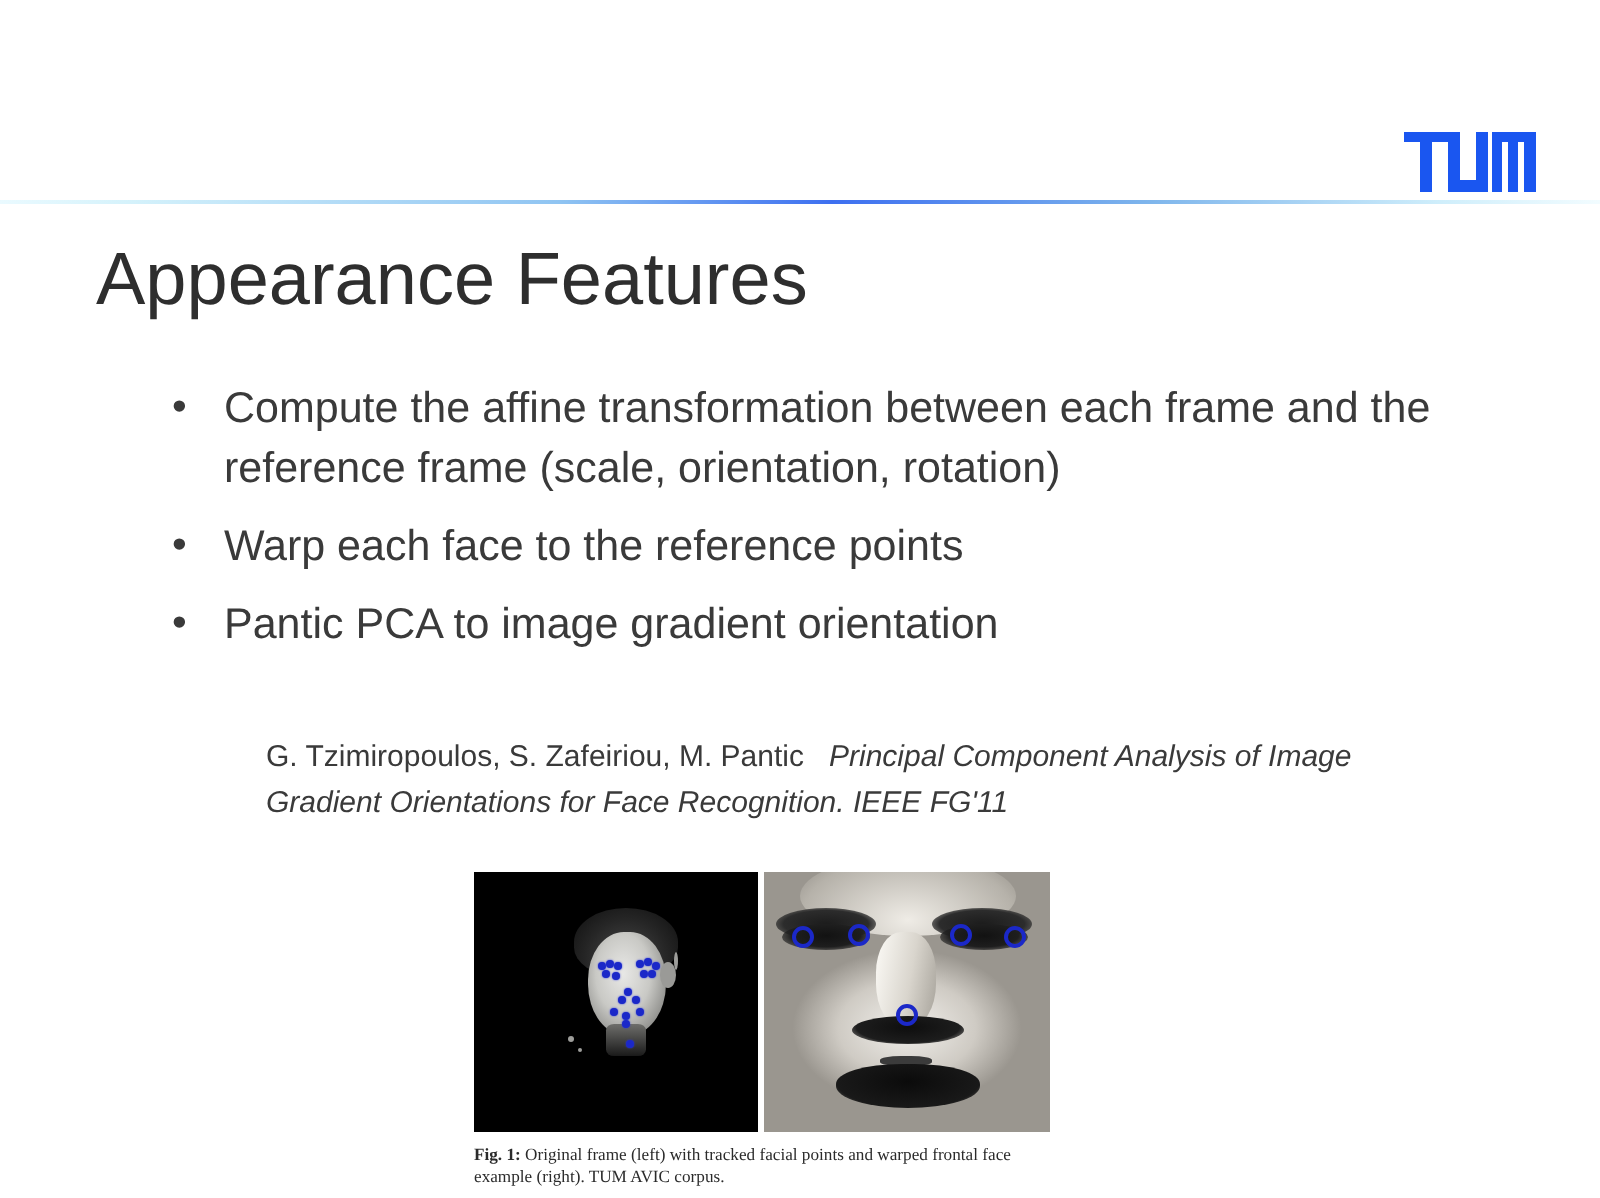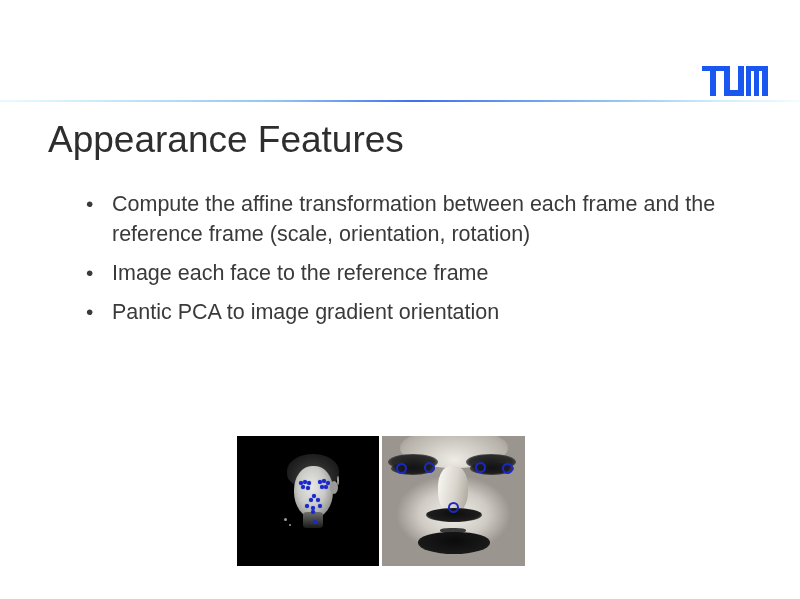--- a/index.html
+++ b/index.html
@@ -288,30 +288,34 @@
 
   <div class="bullets">
 
     <div class="bullet-row">
       <div class="bullet-dot">•</div>
       <div class="bullet-text">Compute the affine transformation between each frame and the reference frame (scale, orientation, rotation)</div>
     </div>
 
     <div class="bullet-row">
       <div class="bullet-dot">•</div>
-      <div class="bullet-text">Image each face to the reference frame</div>
+      <div class="bullet-text">Warp each face to the reference points</div>
     </div>
 
     <div class="bullet-row">
       <div class="bullet-dot">•</div>
       <div class="bullet-text">Pantic PCA to image gradient orientation</div>
     </div>
 
   </div>
 
+  <div class="citation">
+    <span class="authors">G. Tzimiropoulos, S. Zafeiriou, M. Pantic</span>
+    <span>&nbsp;&nbsp;</span><span class="work">Principal Component Analysis of Image Gradient Orientations for Face Recognition. IEEE FG'11</span>
+  </div>
 
   <div class="figure">
     <div class="figure-images">
 
       <div class="fig-left">
         <div class="fl-hair"></div>
         <div class="fl-face"></div>
         <div class="fl-ear"></div>
         <div class="fl-neck"></div>
         <div class="fl-speck" style="left:47px;top:82px;width:3px;height:3px;"></div>
@@ -351,18 +355,22 @@
         <div class="fr-mouth"></div>
         <div class="circ" style="left:14px;top:27px;"></div>
         <div class="circ" style="left:42px;top:26px;"></div>
         <div class="circ" style="left:93px;top:26px;"></div>
         <div class="circ" style="left:120px;top:27px;"></div>
         <div class="circ" style="left:66px;top:66px;"></div>
       </div>
 
     </div>
 
+    <div class="figure-caption">
+      <span class="fig-label">Fig. 1:</span>
+      <span>Original frame (left) with tracked facial points and warped frontal face example (right). TUM AVIC corpus.</span>
+    </div>
   </div>
 
   <div class="footer-rule"></div>
   <div class="footer-page">14</div>
 
 </div>
 
 </body></html>

